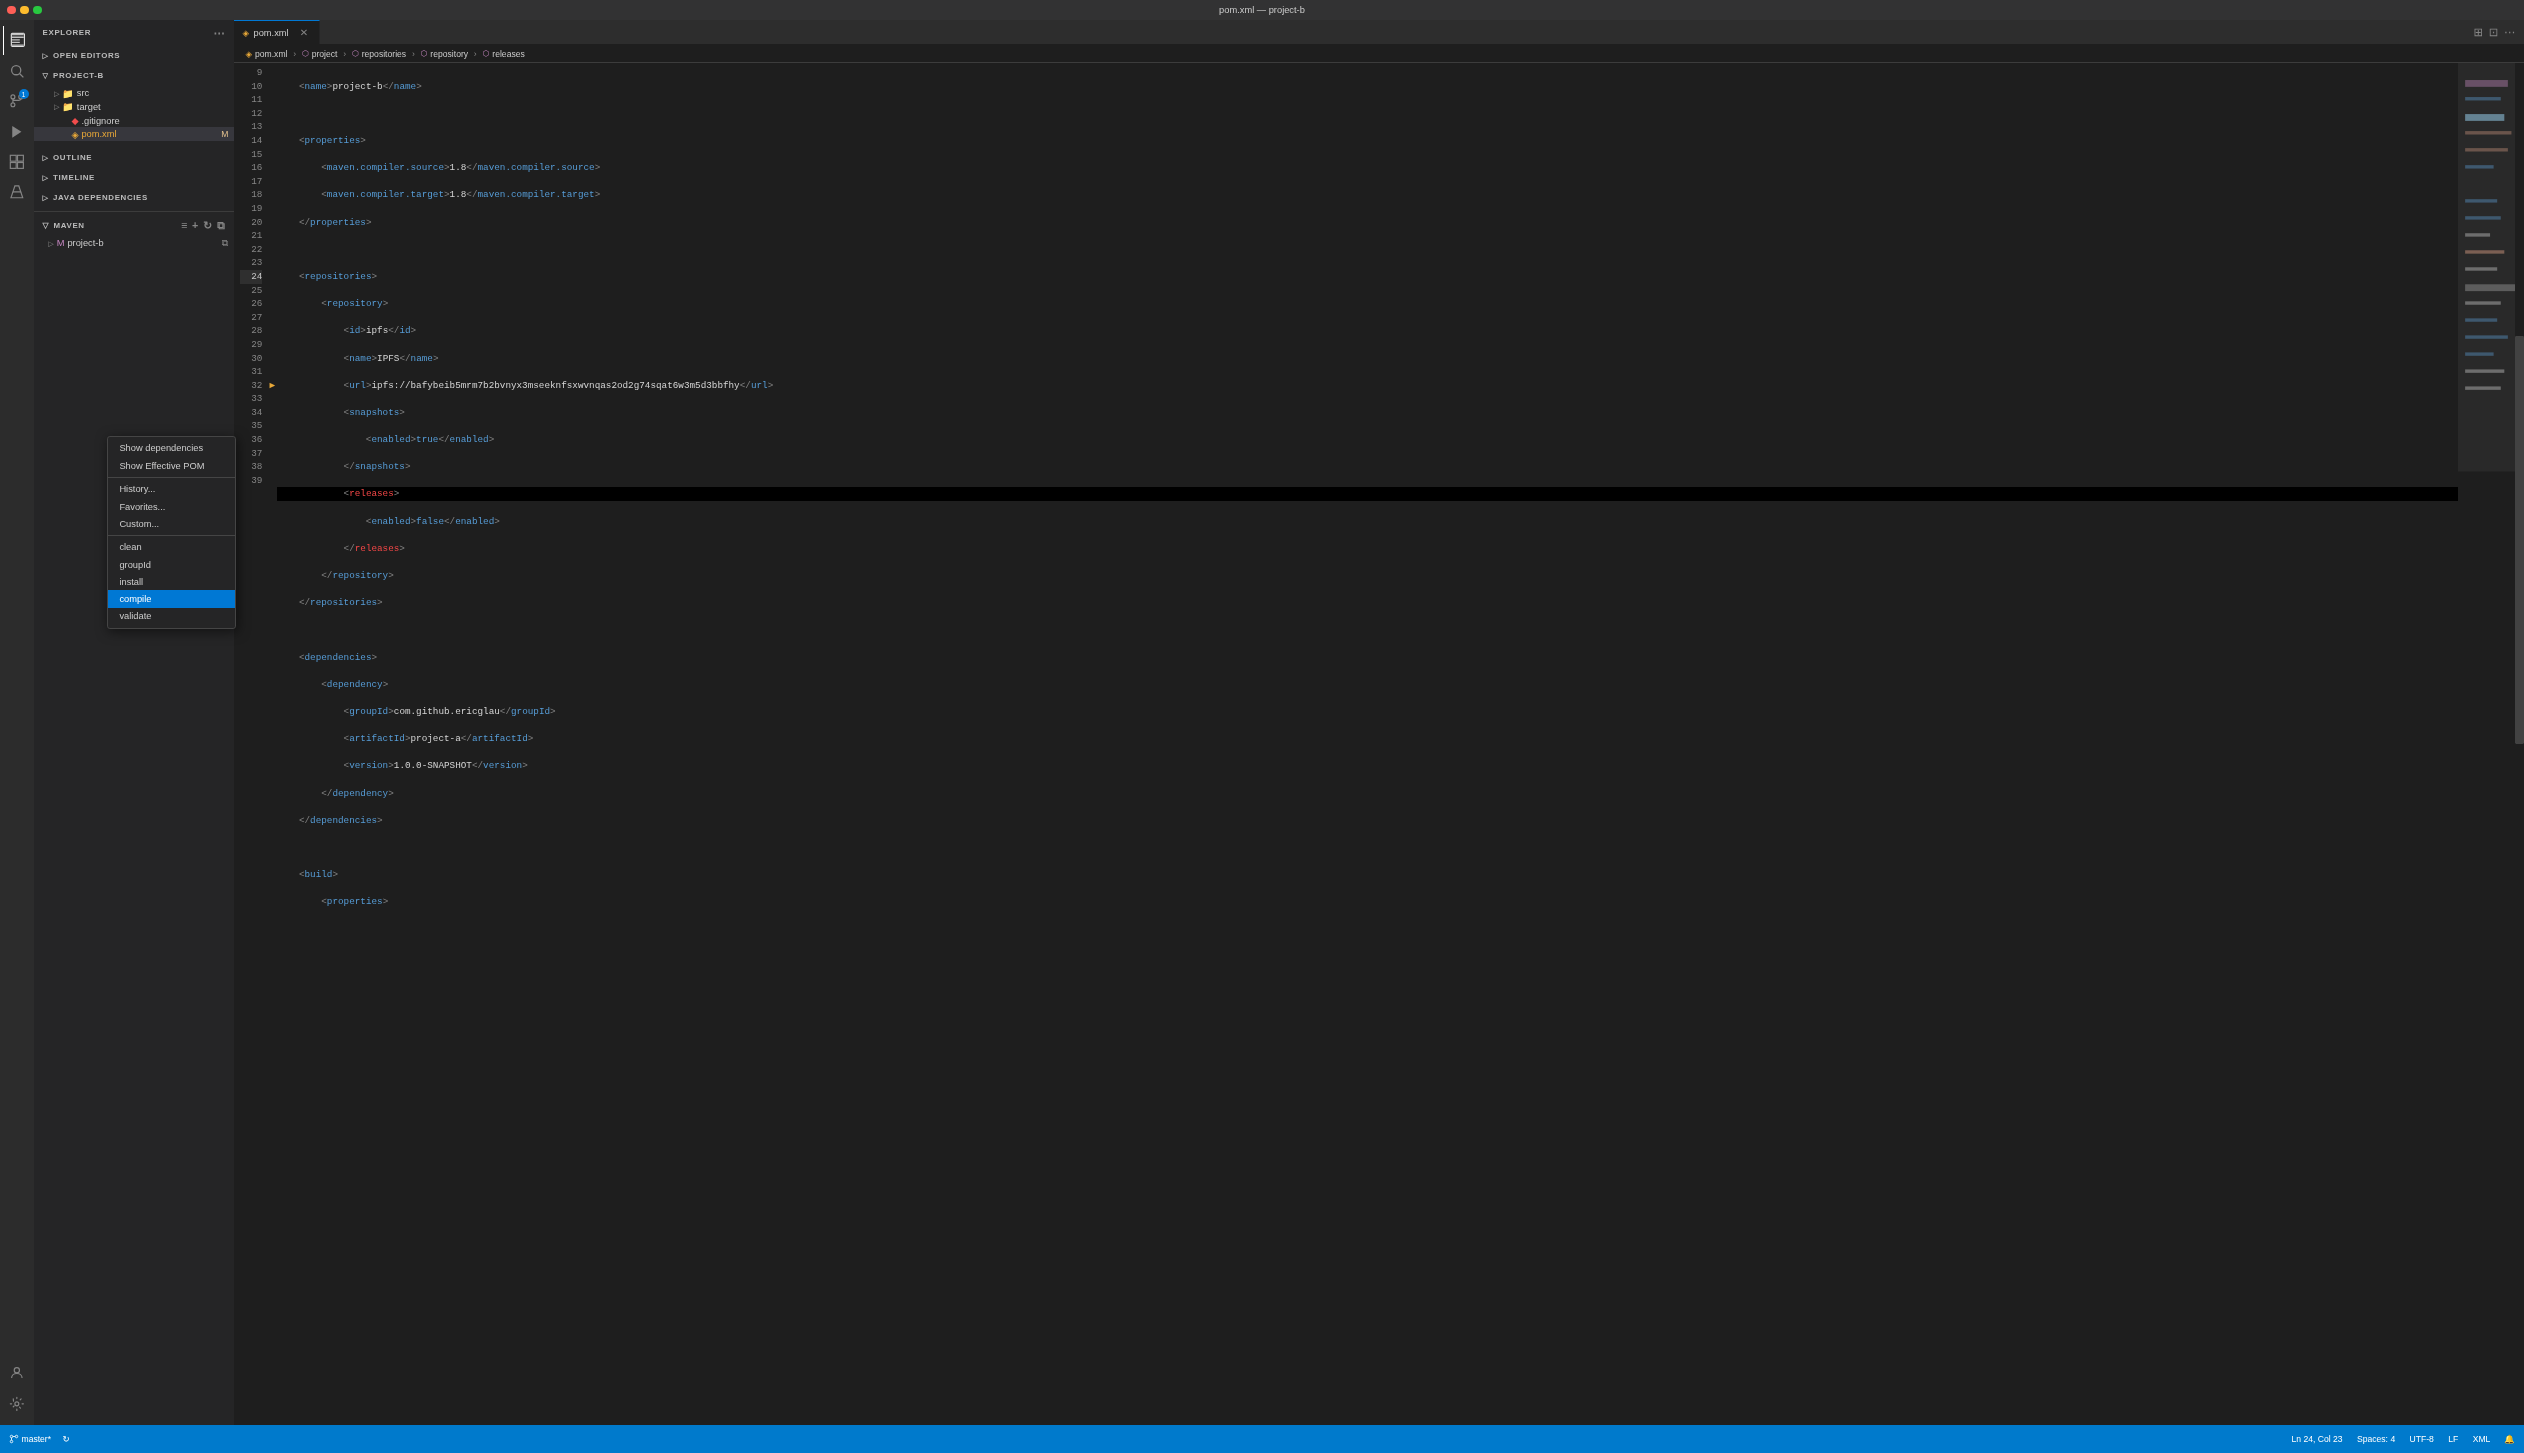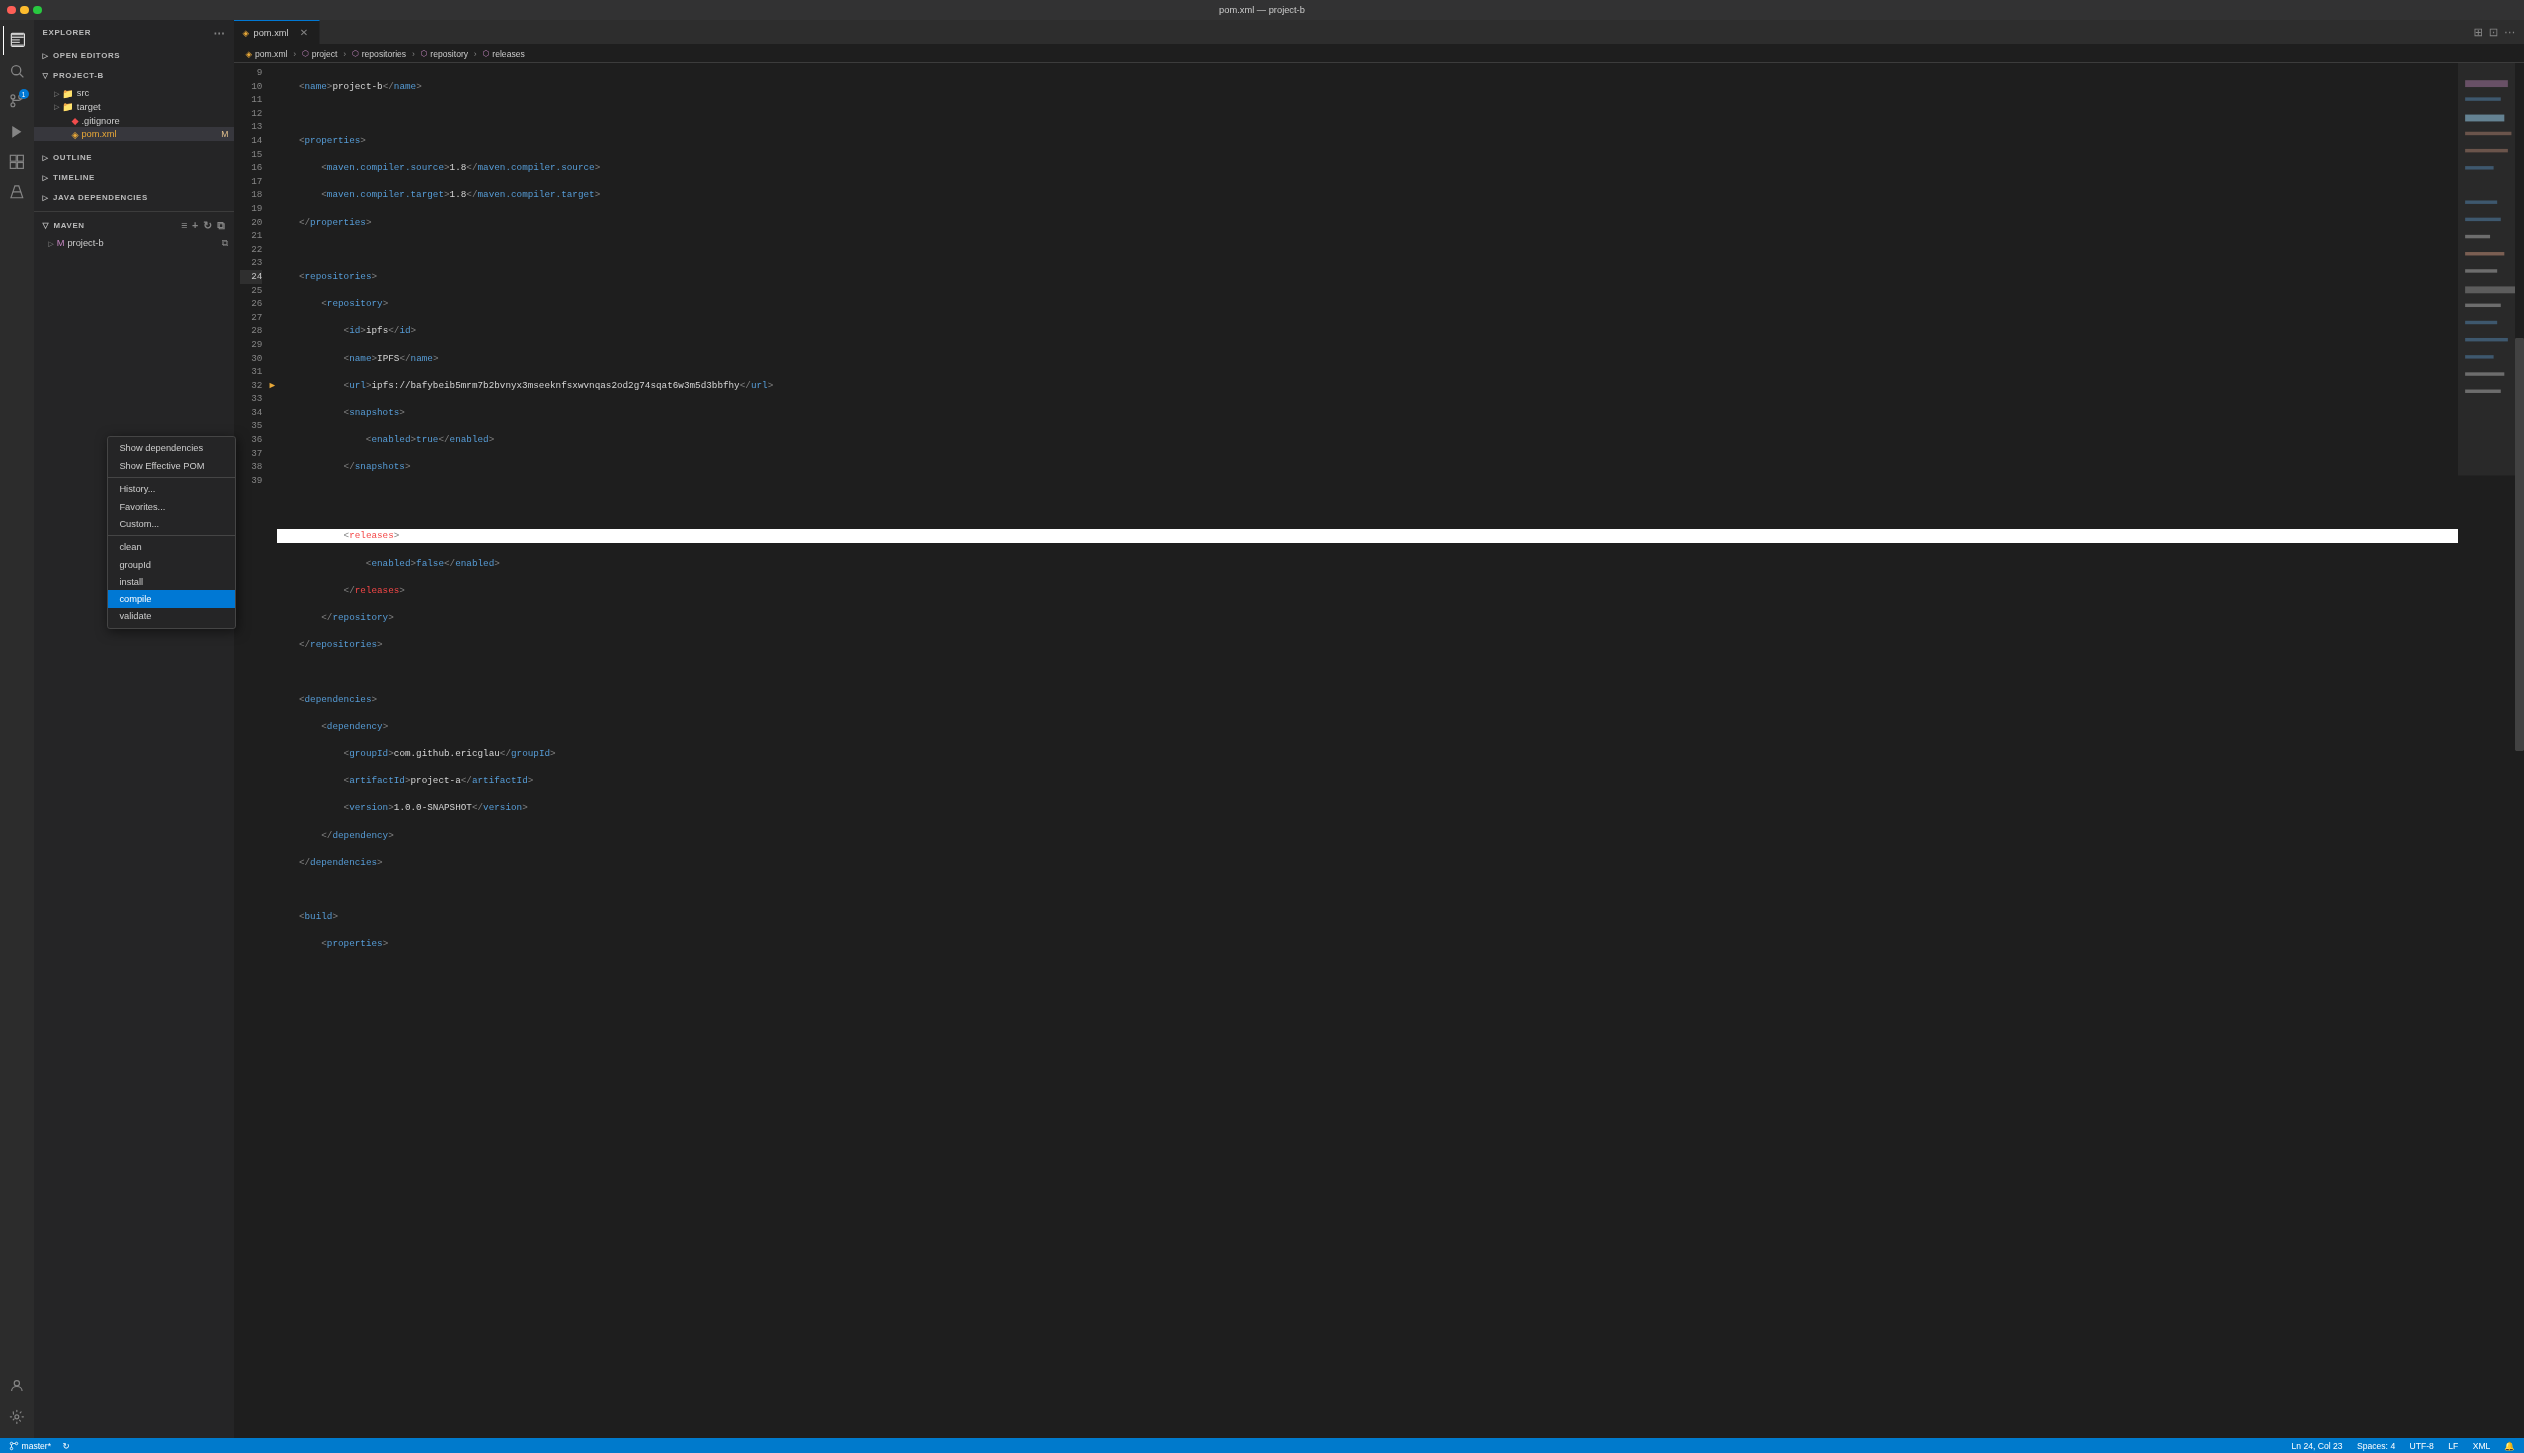--- a/index.html
+++ b/index.html
@@ -277,21 +277,21 @@
       flex: 1;
       font-family: 'Menlo', 'Monaco', 'Courier New', monospace;
       font-size: 9.3px;
       line-height: 13.6px;
       padding: 2.9px 0 2.9px 8.6px;
       overflow: auto;
       color: #d4d4d4;
       white-space: pre;
     }
     .line { display: block; min-height: 13.6px; }
-    .line.highlighted-line { background: #ffffff; margin-top: 42px; }
+    .line.highlighted-line { background: #000000; }
     
     .xml-tag { color: #569cd6; }
     .xml-bracket { color: #808080; }
     .xml-text { color: #d4d4d4; }
     .kw-true { color: #569cd6; }
     .kw-false { color: #569cd6; }
     .tag-red { color: #f44747; }
 
     
     #minimap {
@@ -313,21 +313,21 @@
       position: absolute;
       top: 20%;
       width: 100%;
       height: 30%;
       background: #424242;
       border-radius: 1.4px;
     }
 
     
     #statusbar {
-      height: 15px;
+      height: 28px;
       background: #007acc;
       display: flex;
       align-items: center;
       padding: 0 5.7px;
       font-size: 8.6px;
       color: #ffffff;
       flex-shrink: 0;
       gap: 8.6px;
     }
     .status-left { display: flex; gap: 5.7px; align-items: center; }

